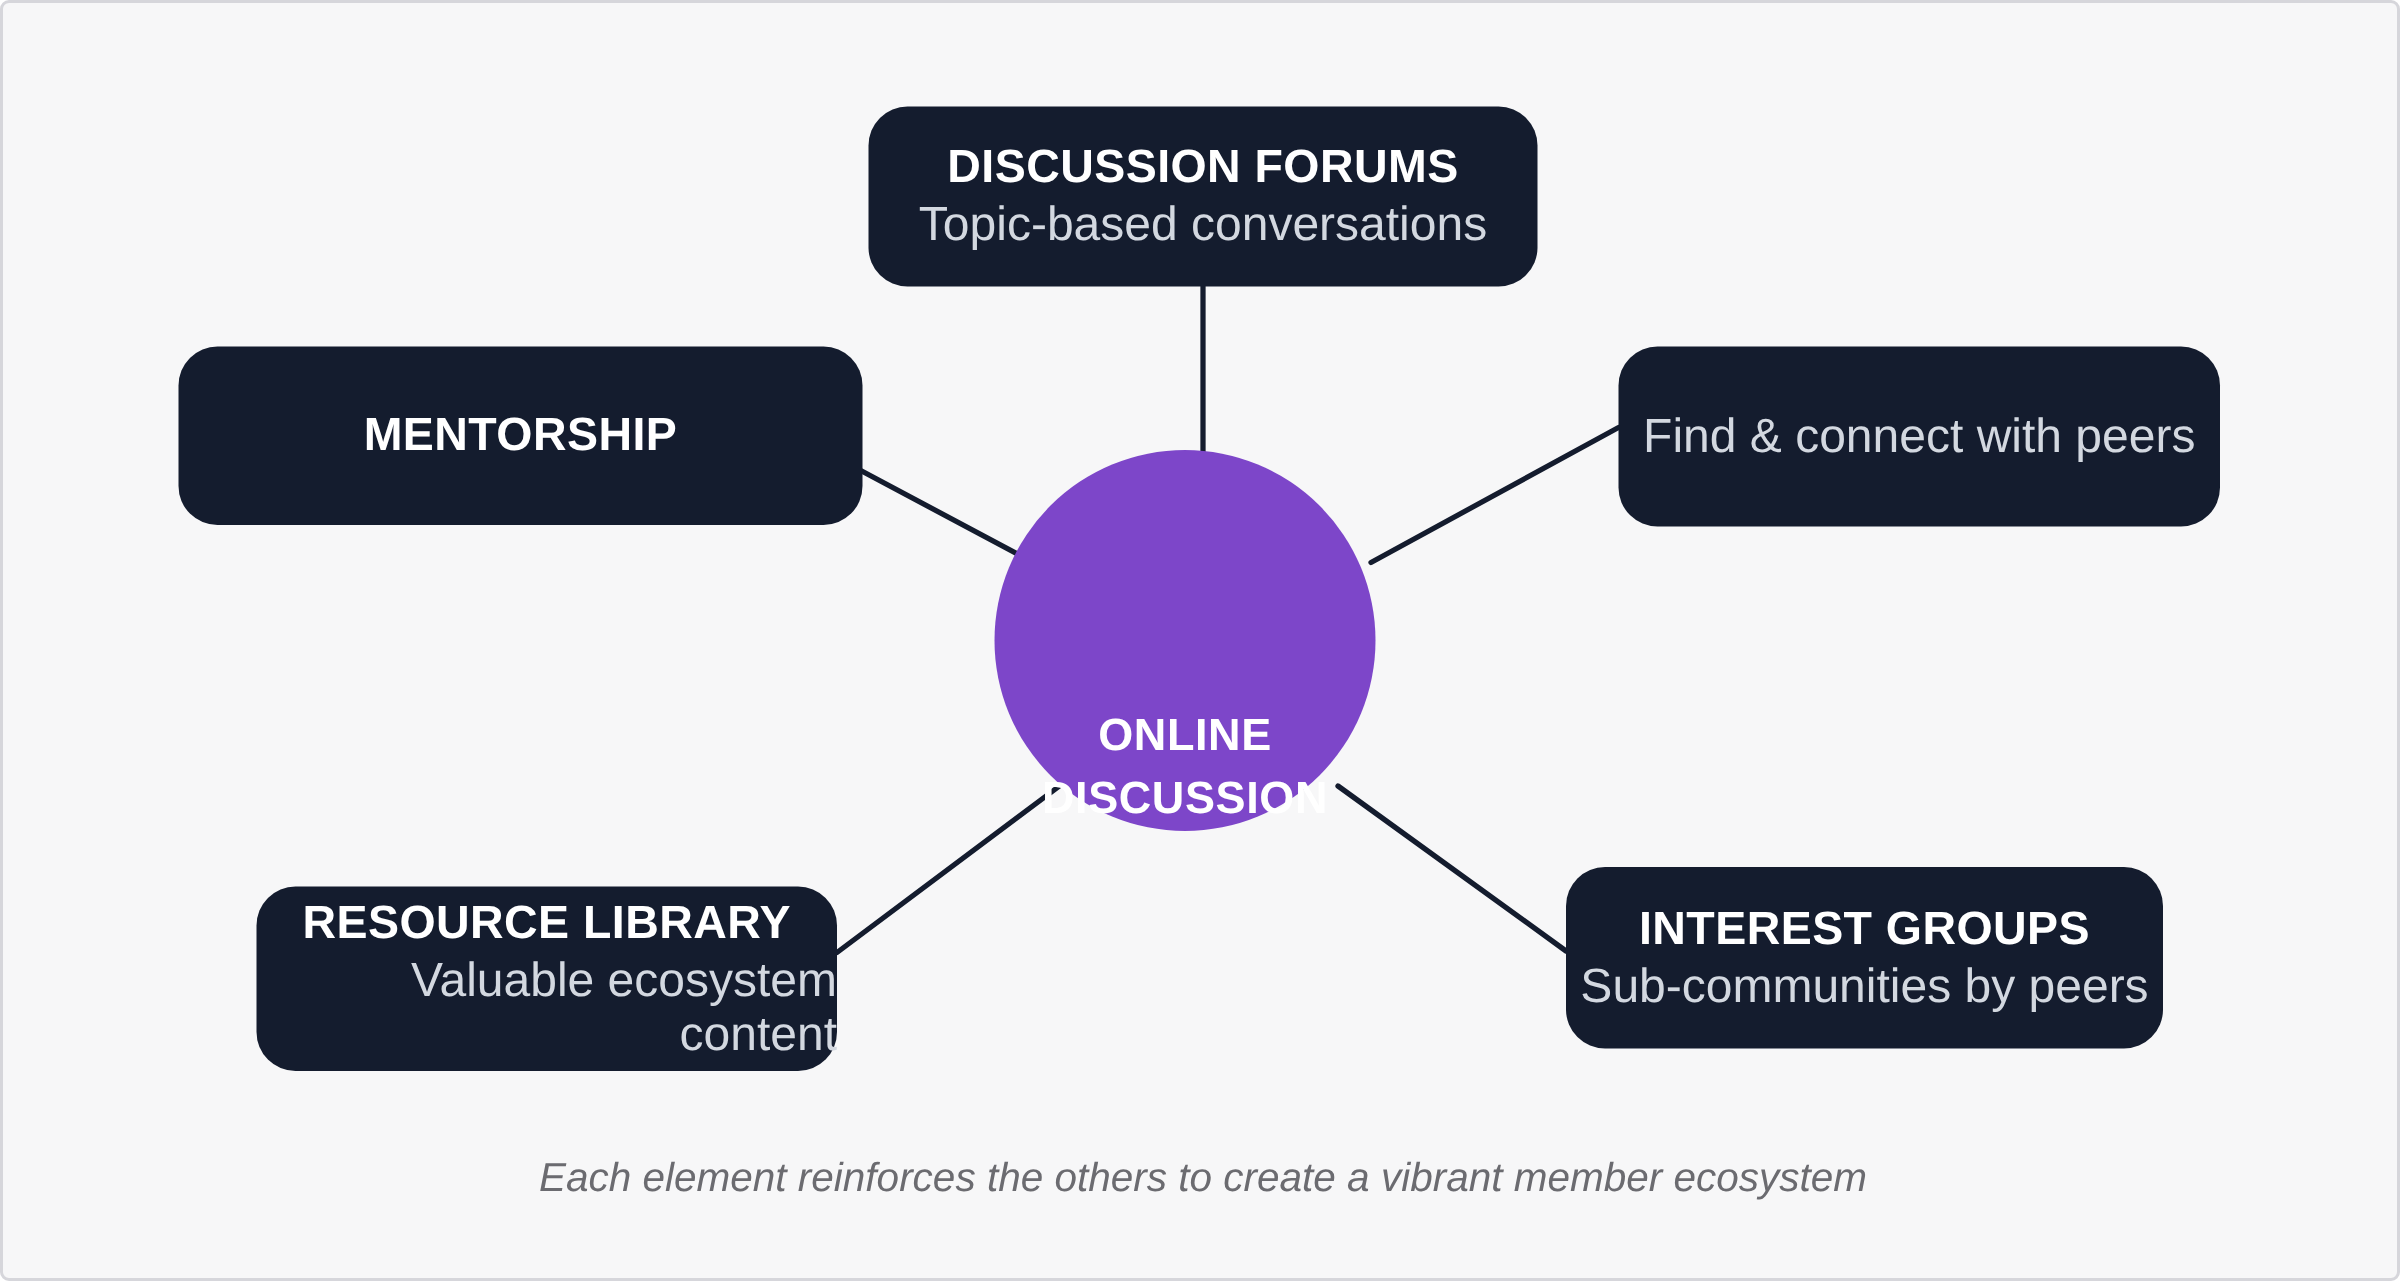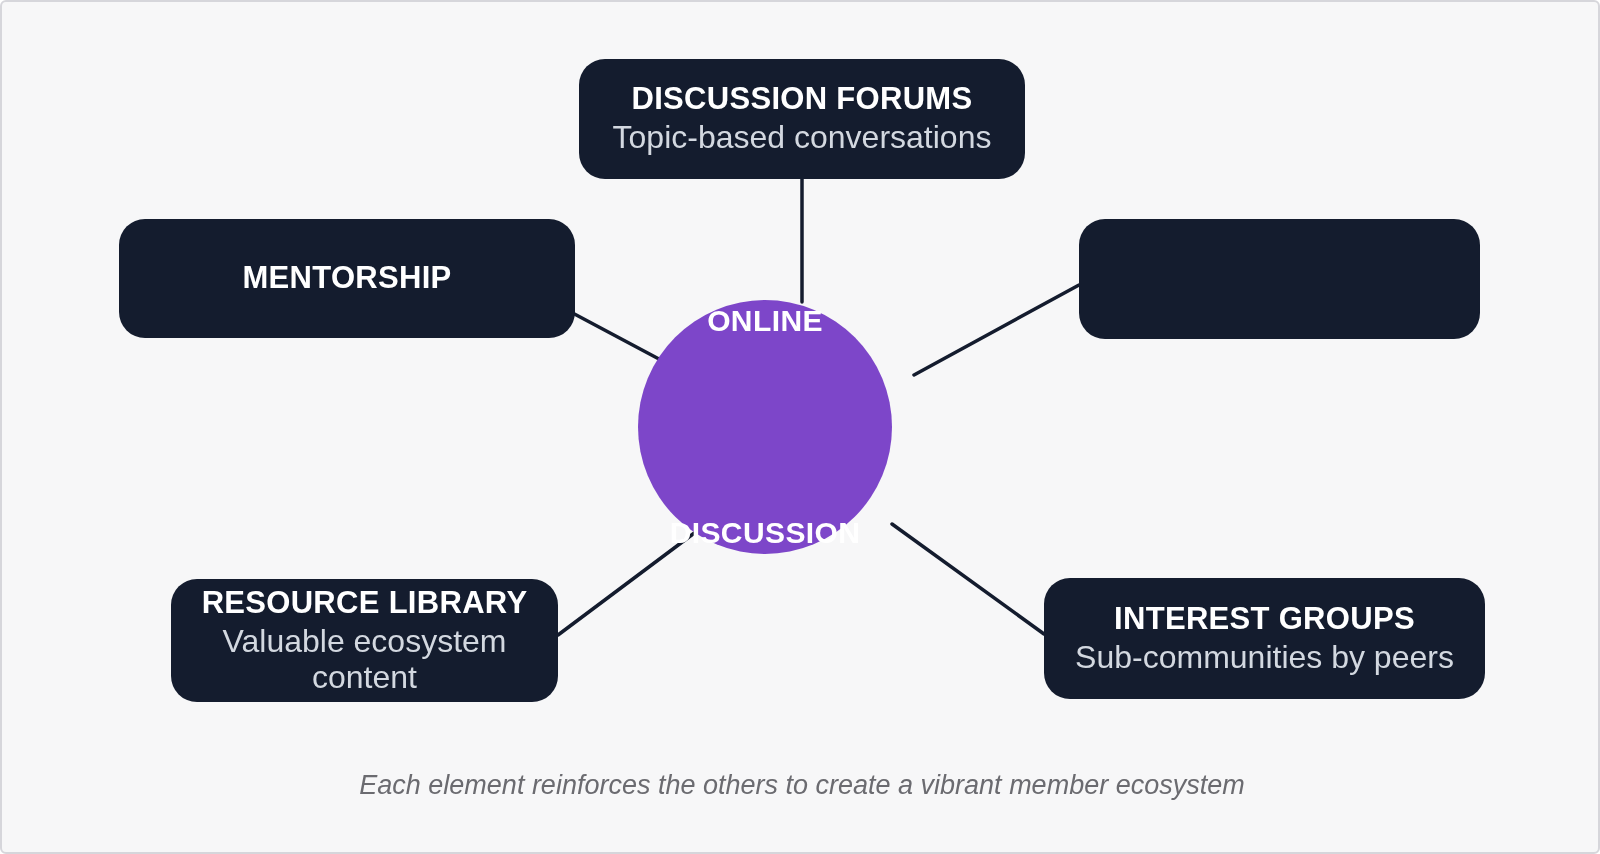--- a/index.html
+++ b/index.html
@@ -38,49 +38,50 @@
   }
   .node {
     position: absolute;
     background: var(--node-bg);
     border-radius: 26px;
     display: flex;
     flex-direction: column;
     align-items: center;
     justify-content: center;
     gap: 4px;
-    text-align: center;
+    text-align: right;
+    margin-top: 12px;
   }
   .node-title {
     color: var(--node-title);
     font-weight: bold;
     font-size: 31px;
     letter-spacing: 0.3px;
     line-height: 1.1;
   }
   .node-subtitle {
     color: var(--node-subtitle);
     font-size: 32px;
     line-height: 1.1;
   }
   .node.discussion-forums { left: 577px; top: 57px;  width: 446px; height: 120px; }
   .node.mentorship        { left: 117px; top: 217px; width: 456px; height: 119px; }
   .node.member-directory  { left: 1077px; top: 217px; width: 401px; height: 120px; }
   .node.resource-library  { left: 169px; top: 577px; width: 387px; height: 123px; }
-  .node.interest-groups   { left: 1042px; top: 576px; width: 441px; height: 121px; }
+  .node.interest-groups   { left: 1042px; top: 564px; width: 398px; height: 121px; }
   .center-circle {
     position: absolute;
-    left: 636px; top: 298px;
+    left: 661px; top: 298px;
     width: 254px; height: 254px;
     background: var(--accent);
     border-radius: 50%;
     display: flex;
     flex-direction: column;
     align-items: center;
-    justify-content: space-between;
+    justify-content: flex-end;
     text-align: center;
   }
   .center-line {
     color: #ffffff;
     font-weight: bold;
     font-size: 30px;
     line-height: 42px;
     letter-spacing: 0.4px;
   }
   .footer-caption {
@@ -109,20 +110,21 @@
   <div class="node discussion-forums">
     <div class="node-title">DISCUSSION FORUMS</div>
     <div class="node-subtitle">Topic-based conversations</div>
   </div>
 
   <div class="node mentorship">
     <div class="node-title">MENTORSHIP</div>
   </div>
 
   <div class="node member-directory">
+    <div class="node-subtitle">Find &amp; connect with peers</div>
   </div>
 
   <div class="node resource-library">
     <div class="node-title">RESOURCE LIBRARY</div>
     <div class="node-subtitle">Valuable ecosystem content</div>
   </div>
 
   <div class="node interest-groups">
     <div class="node-title">INTEREST GROUPS</div>
     <div class="node-subtitle">Sub-communities by peers</div>

